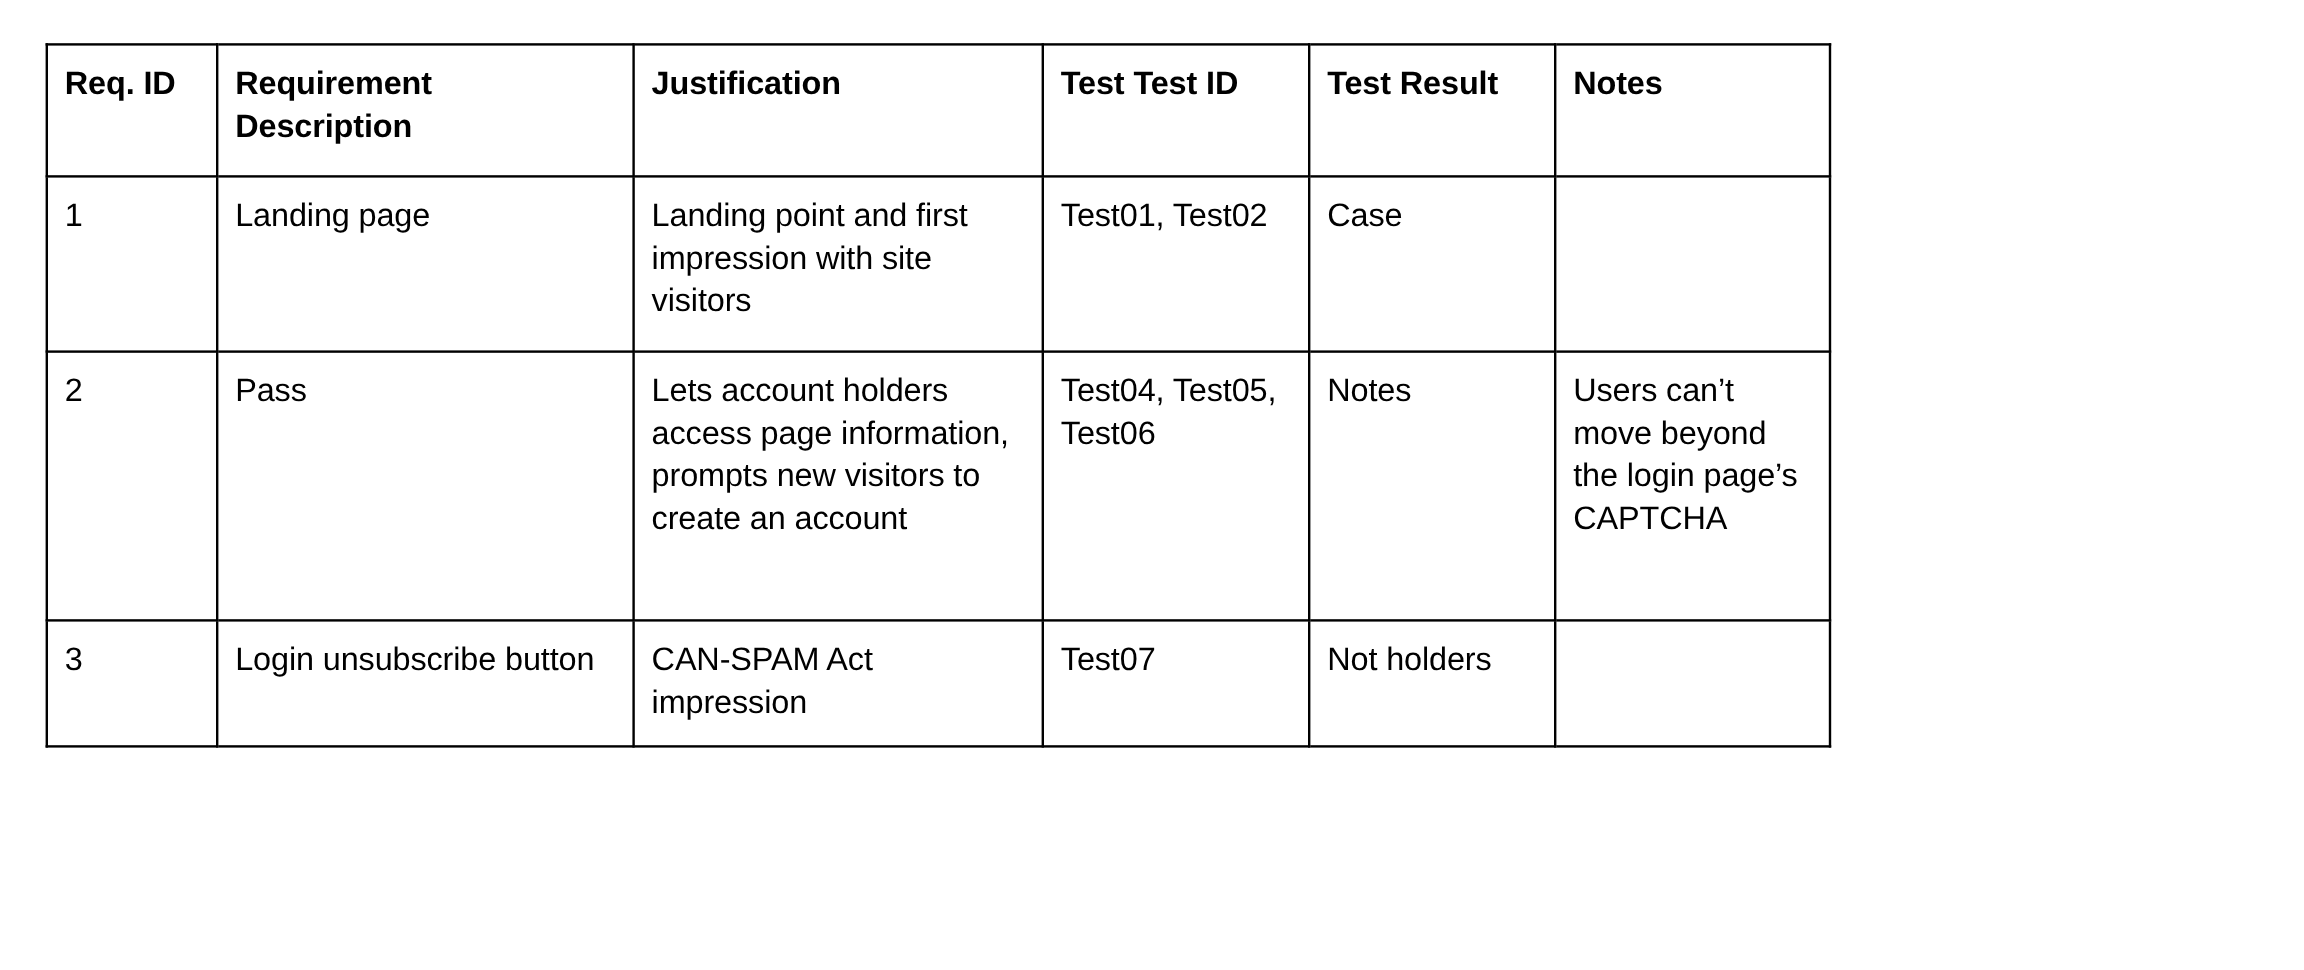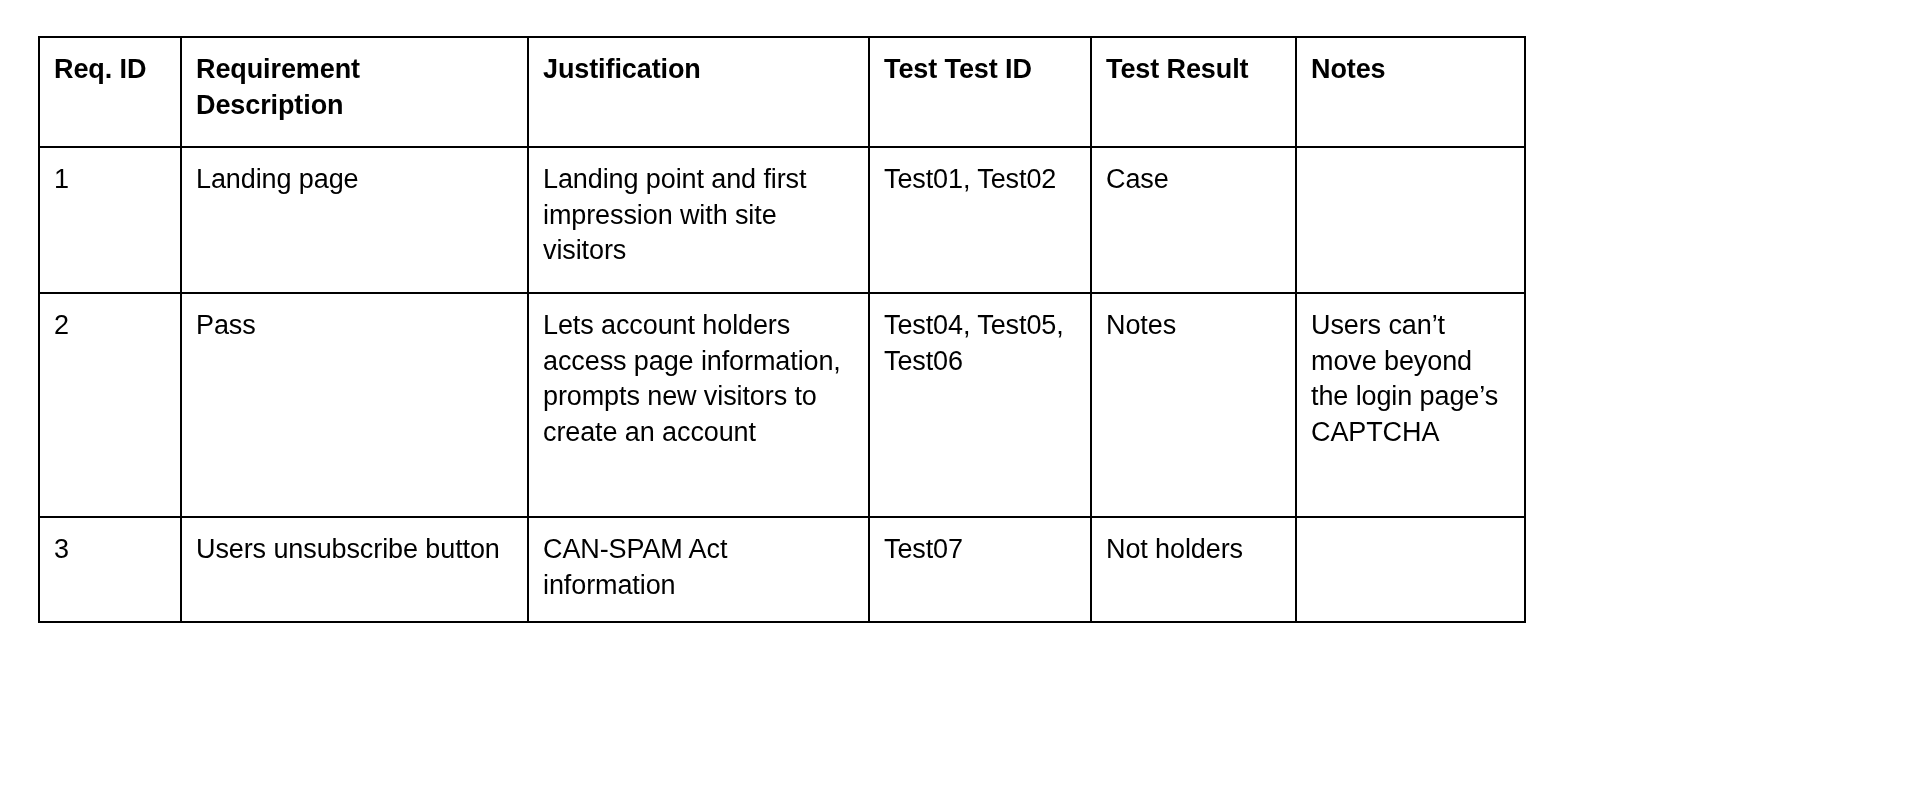--- a/index.html
+++ b/index.html
@@ -107,22 +107,22 @@
         <tr class="row-2">
           <td>2</td>
           <td>Pass</td>
           <td>Lets account holders access page information, prompts new visitors to create an account</td>
           <td>Test04, Test05, Test06</td>
           <td>Notes</td>
           <td>Users can’t move beyond the login page’s CAPTCHA</td>
         </tr>
         <tr class="row-3">
           <td>3</td>
-          <td>Users unsubscribe button</td>
-          <td>CAN-SPAM Act information</td>
+          <td>Login unsubscribe button</td>
+          <td>CAN-SPAM Act impression</td>
           <td>Test07</td>
           <td>Not holders</td>
           <td></td>
         </tr>
       </tbody>
     </table>
   </div>
 </div>
 
 </body></html>

